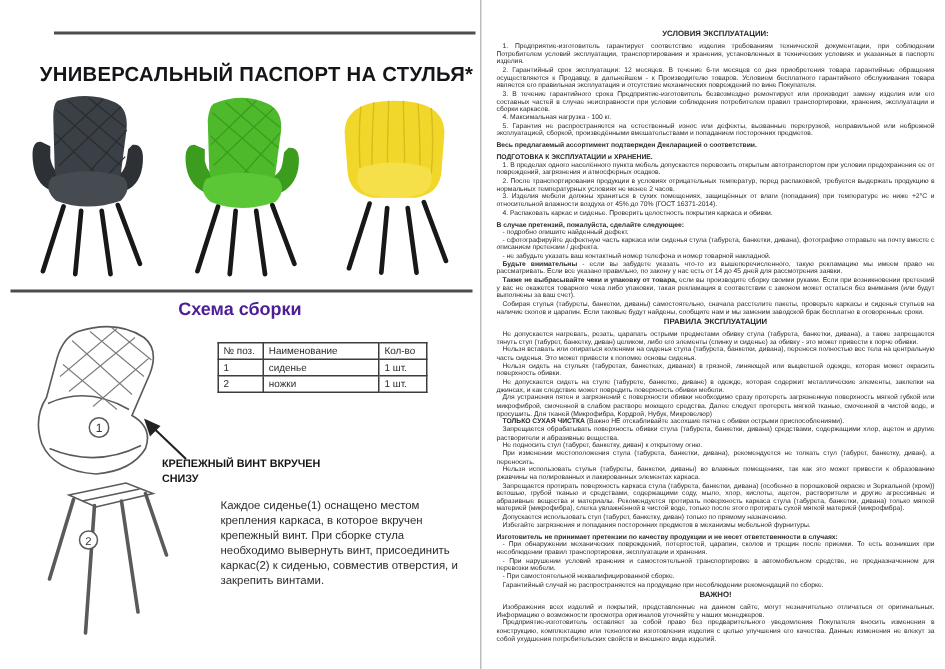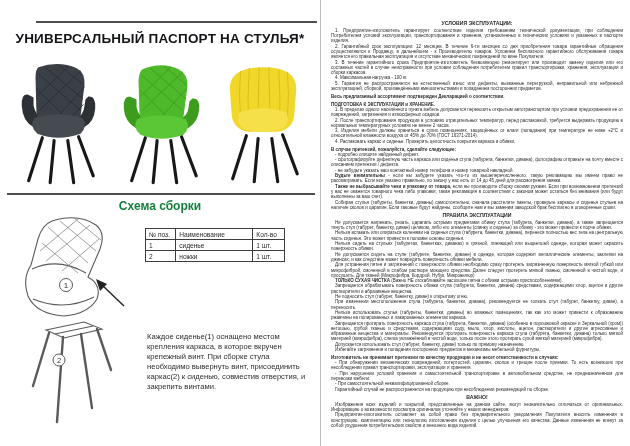--- a/index.html
+++ b/index.html
@@ -2,27 +2,27 @@
 <html><head>
 <meta charset="utf-8">
 <style>
   html,body{margin:0;padding:0;background:#fff;}
   .page{position:relative;width:630px;height:446px;background:#ffffff;overflow:hidden;
         font-family:"Liberation Sans",sans-serif;color:#1c1d1f;}
   .divider-v{position:absolute;left:320px;top:0;width:1px;height:446px;background:#bdbdbd;}
   .rule{position:absolute;height:1.5px;background:#4d4d4d;}
   .rule-top{left:36px;top:21px;width:281px;}
   .rule-mid{left:7px;top:193px;width:308px;}
-  .page-title{position:absolute;left:0;top:31px;width:320px;margin:0;text-align:center;
+  .page-title{position:absolute;left:0;top:31px;width:320px;margin:11px;text-align:center;
               font-size:13.5px;font-weight:bold;letter-spacing:.2px;color:#141518;}
   .chairs{position:absolute;left:12px;top:56px;width:298px;height:132px;display:flex;
           justify-content:space-between;align-items:flex-end;}
   .chair{width:93px;height:130px;}
   .assembly-title{position:absolute;left:0;top:199px;width:320px;margin:0;text-align:center;
-                  font-size:12px;font-weight:bold;color:#15803d;}
+                  font-size:12px;font-weight:bold;color:#4c1d95;}
   .sketch-chair{position:absolute;left:16px;top:213px;}
   .sketch-legs{position:absolute;left:26px;top:316px;}
   .callout-arrow{position:absolute;left:94px;top:279px;}
   .parts-table{position:absolute;left:145px;top:228px;width:140px;border-collapse:collapse;
                font-size:6.6px;color:#2a2b2d;}
   .parts-table th,.parts-table td{border:0.9px solid #3d3d3d;padding:1.5px 3px;text-align:left;
                font-weight:normal;white-space:nowrap;}
   .parts-table th{font-size:6.6px;}
   .col-pos{width:24px;} .col-name{width:78px;} .col-qty{width:26px;}
   .screw-callout{position:absolute;left:108px;top:304px;width:118px;font-size:7.2px;
@@ -175,20 +175,21 @@
         <td>1 шт.</td>
       </tr>
       <tr>
         <td>2</td>
         <td>ножки</td>
         <td>1 шт.</td>
       </tr>
     </tbody>
   </table>
 
+  <div class="screw-callout">КРЕПЕЖНЫЙ ВИНТ ВКРУЧЕН СНИЗУ</div>
 
   <p class="assembly-instructions">Каждое сиденье(1) оснащено местом крепления каркаса, в которое вкручен крепежный винт. При сборке стула необходимо вывернуть винт, присоединить каркас(2) к сиденью, совместив отверстия, и закрепить винтами.</p>
 
   <div class="r-col">
       <p class="rb rb-heading">УСЛОВИЯ ЭКСПЛУАТАЦИИ:</p>
       <p class="rb rb-p">1. Предприятие-изготовитель гарантирует соответствие изделия требованиям технической документации, при соблюдении Потребителем условий эксплуатации, транспортирования и хранения, установленных в технических условиях и указанных в паспорте изделия.</p>
       <p class="rb rb-p">2. Гарантийный срок эксплуатации: 12 месяцев. В течение 6-ти месяцев со дня приобретения товара гарантийные обращения осуществляются к Продавцу, в дальнейшем - к Производителю товаров. Условием бесплатного гарантийного обслуживания товара является его правильная эксплуатация и отсутствие механических повреждений по вине Покупателя.</p>
       <p class="rb rb-p">3. В течение гарантийного срока Предприятие-изготовитель безвозмездно ремонтирует или производит замену изделия или его составных частей в случае неисправности при условии соблюдения потребителем правил транспортировки, хранения, эксплуатации и сборки каркасов.</p>
       <p class="rb rb-p">4. Максимальная нагрузка - 100 кг.</p>
       <p class="rb rb-p">5. Гарантия не распространяется на естественный износ или дефекты, вызванные перегрузкой, неправильной или небрежной эксплуатацией, сборкой, произведёнными вмешательствами и попаданием посторонних предметов.</p>

